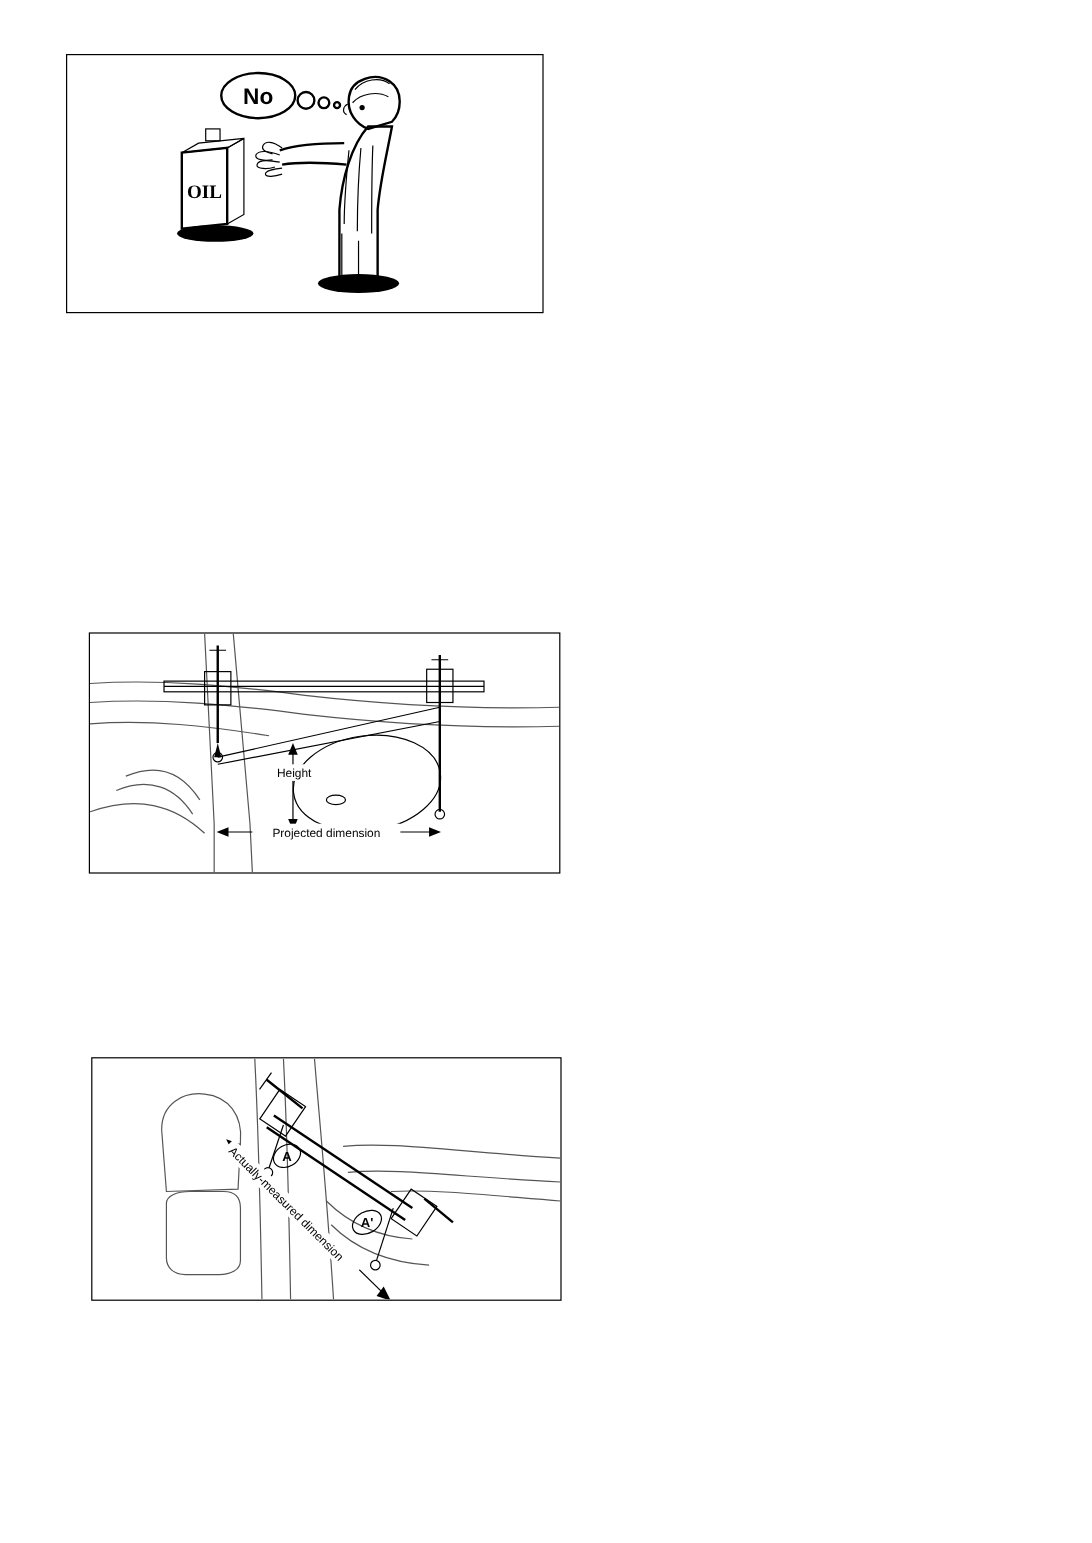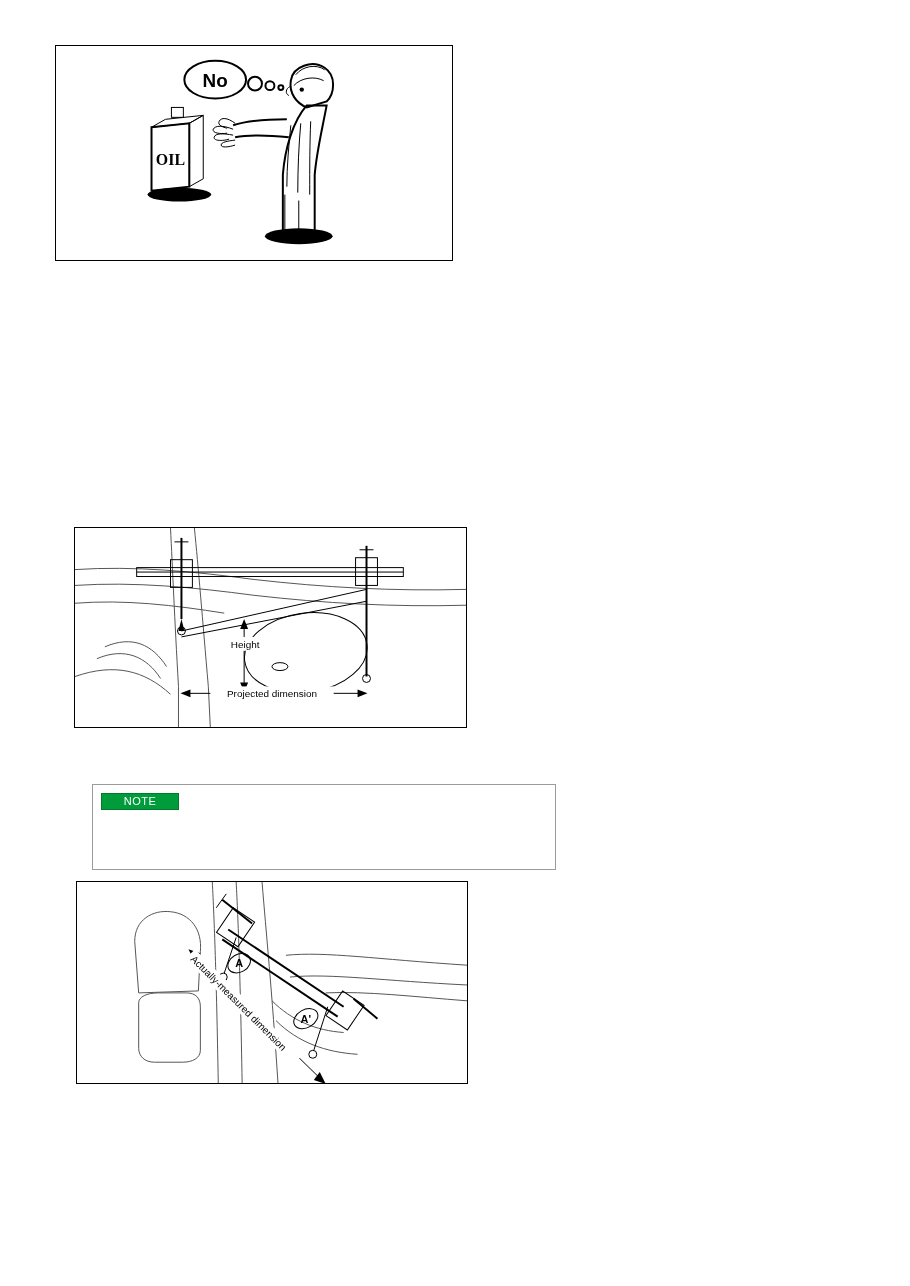--- a/index.html
+++ b/index.html
@@ -220,24 +220,20 @@
       <text x="171" y="121" text-anchor="middle" class="lbl">Height</text>
 
       <path d="M112 167 L288 167" class="ln-thin"></path>
       <path d="M106 167 L116 163 L116 171 Z" class="fill-black"></path>
       <path d="M294 167 L284 163 L284 171 Z" class="fill-black"></path>
       <rect x="136" y="160" width="124" height="15" fill="#fff" stroke="none"></rect>
       <text x="198" y="171" text-anchor="middle" class="lbl">Projected dimension</text>
     </svg>
   </div>
 
-  <div id="note-box">
-    <div id="note-badge">NOTE</div>
-    <div id="note-text"></div>
-  </div>
 
   <div class="fig" id="fig-actually-measured">
     <svg viewBox="0 0 392 203" preserveAspectRatio="none">
 
       <path d="M136 0 C138 40 140 90 142 203" class="ln-grey"></path>
       <path d="M160 0 C162 40 164 90 166 203" class="ln-grey"></path>
       <path d="M186 0 C190 50 196 110 202 203" class="ln-grey"></path>
 
       <path d="M58 60 C58 38 76 28 94 30 C114 32 126 48 124 70 L122 110 L62 112 Z" class="ln-grey" fill="#fff"></path>
       <path d="M62 122 C62 116 70 112 82 112 L110 112 C120 112 124 118 124 126 L124 170 C124 178 116 182 106 182 L78 182 C68 182 62 176 62 168 Z" class="ln-grey" fill="#fff"></path>

